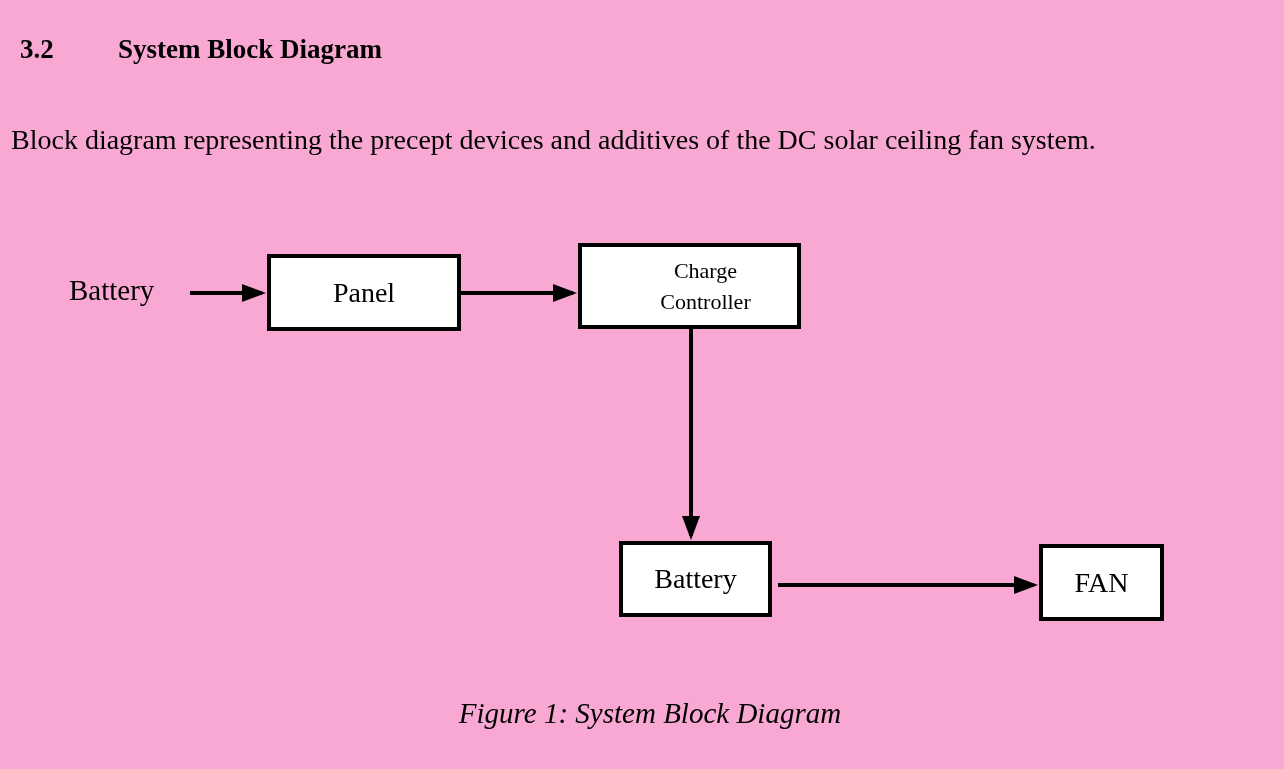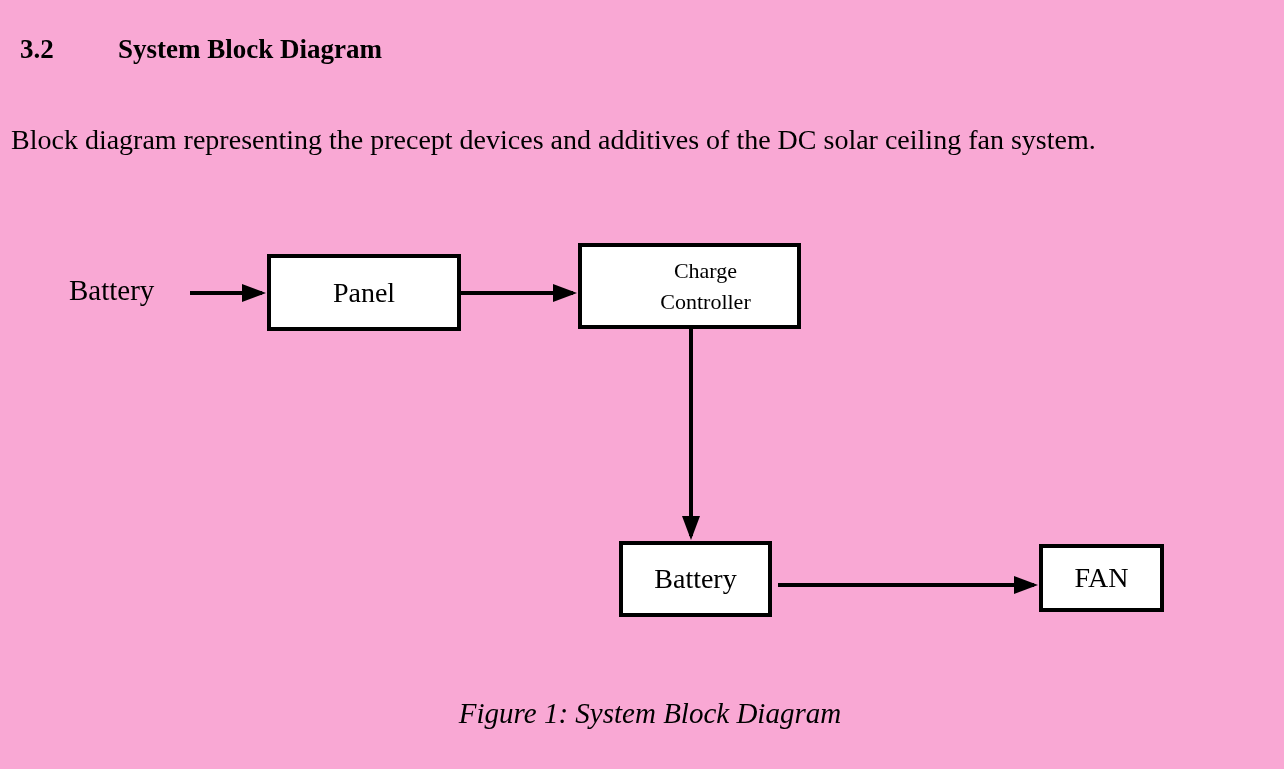--- a/index.html
+++ b/index.html
@@ -63,21 +63,21 @@
     background: #ffffff;
     display: flex;
     align-items: center;
     justify-content: center;
     text-align: center;
     z-index: 2;
   }
   .box-panel   { left: 267px;  top: 254px; width: 194px; height: 77px; font-size: 28px; }
   .box-cc      { left: 578px;  top: 243px; width: 223px; height: 86px; font-size: 22px; line-height: 31px; }
   .box-battery { left: 619px;  top: 541px; width: 153px; height: 76px; font-size: 28px; }
-  .box-fan     { left: 1039px; top: 544px; width: 125px; height: 68px; font-size: 28px; }
+  .box-fan     { left: 1039px; top: 544px; width: 125px; height: 77px; font-size: 28px; }
   .cc-lines { display: block; }
   .cc-line { display: block; margin-left: 32px; }
   .caption {
     position: absolute;
     left: 8px;
     top: 697px;
     width: 1284px;
     text-align: center;
     font-style: italic;
     font-size: 29px;

